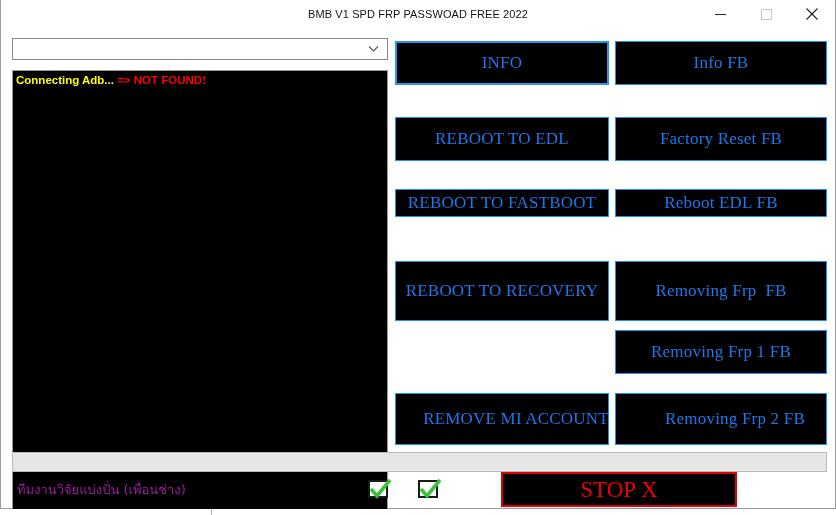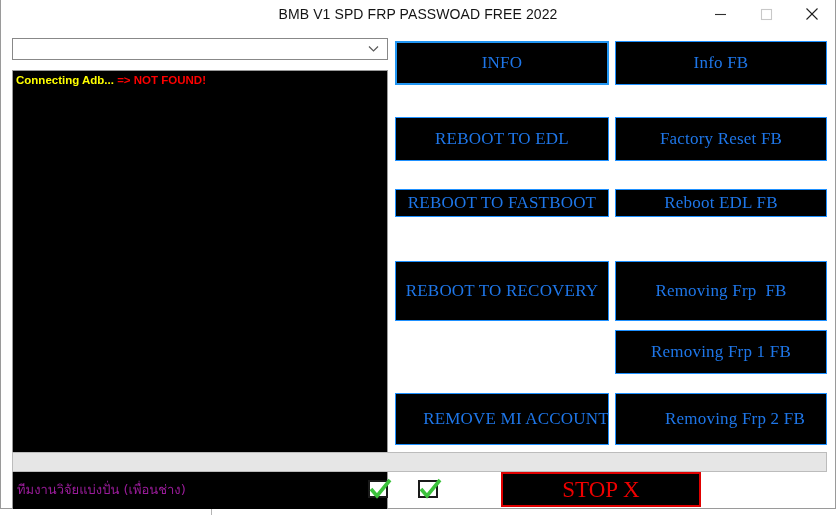--- a/index.html
+++ b/index.html
@@ -35,21 +35,21 @@
     background: #ffffff;
     border-bottom: 1px solid #ffffff;
   }
   .title-text {
     position: absolute;
     left: 0; top: 0;
     width: 834px;
     height: 28px;
     line-height: 28px;
     text-align: center;
-    font-size: 14px;
+    font-size: 11px;
     color: #141414;
     font-family: "Liberation Sans", sans-serif;
     letter-spacing: 0.1px;
     white-space: nowrap;
   }
   .winbtn {
     position: absolute;
     top: 0;
     width: 46px;
     height: 28px;
@@ -182,21 +182,21 @@
   .chk-mark {
     position: absolute;
     left: 0; top: 0;
     width: 26px;
     height: 24px;
   }
   .stopbtn {
     position: absolute;
     left: 500px;
     top: 472px;
-    width: 200px;
+    width: 236px;
     height: 35px;
     box-sizing: border-box;
     background: #000000;
     border: 2px solid #e00000;
     color: #ee0000;
     font-family: "Liberation Serif", serif;
     font-size: 23px;
     display: flex;
     align-items: center;
     justify-content: center;

